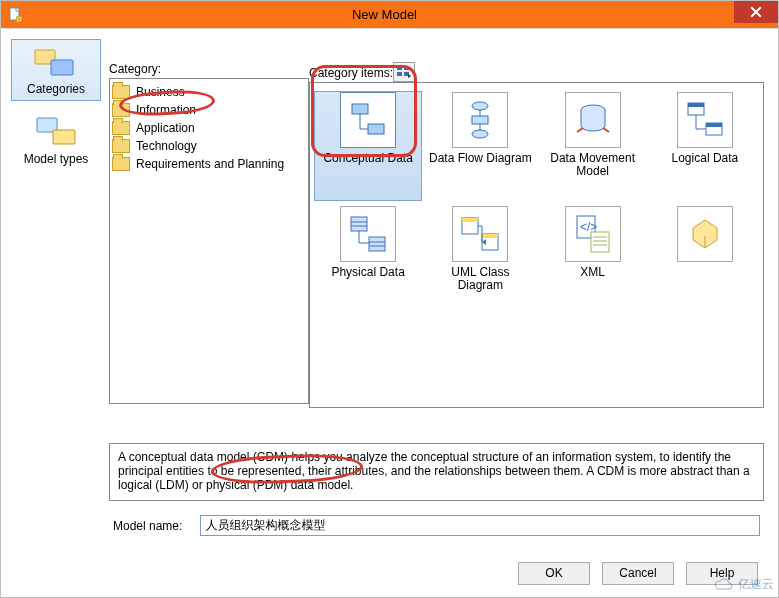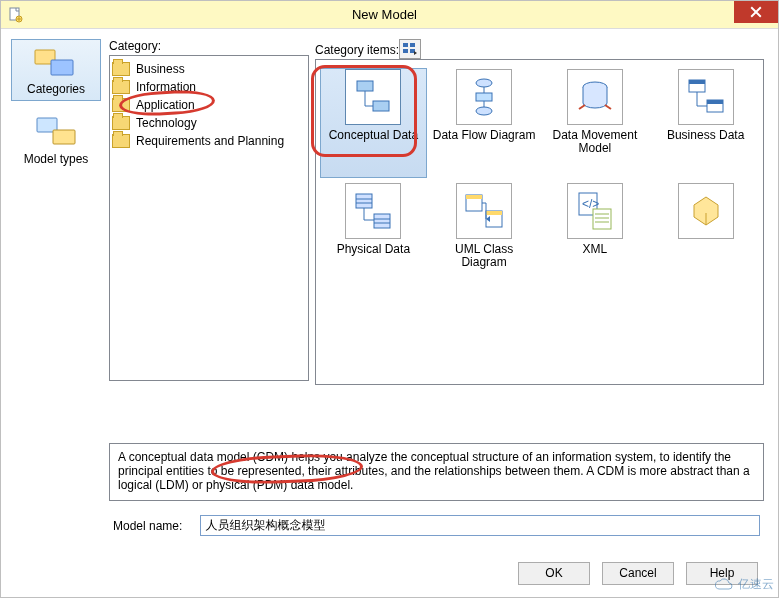--- a/index.html
+++ b/index.html
@@ -1,28 +1,28 @@
 <!DOCTYPE html>
 <html><head>
 <meta charset="utf-8">
 <style>
   * { box-sizing: border-box; font-family: "Segoe UI", Tahoma, sans-serif; font-size: 12px; }
   html, body { margin:0; padding:0; background:#fff; }
   .window { width:779px; height:598px; border:1px solid #bfbfbf; position:relative; background:#fff; }
-  .titlebar { height:28px; background:#fef9c3; display:flex; align-items:center; border-bottom:1px solid #dcdcdc; }
+  .titlebar { height:28px; background:#f97316; display:flex; align-items:center; border-bottom:1px solid #dcdcdc; }
   .title-icon { width:20px; height:20px; margin:0 6px 0 4px; display:flex; align-items:center; justify-content:center; }
   .title-text { flex:1; text-align:center; font-size:13px; padding-right:40px; }
   .close-btn { width:44px; height:22px; background:#c0392b; color:#fff; position:absolute; right:0; top:0; display:flex; align-items:center; justify-content:center; font-size:14px; cursor:pointer; }
   .body { position:absolute; inset:28px 0 0 0; padding:10px 14px 10px 10px; display:grid; grid-template-columns:90px 1fr; grid-template-rows:1fr auto auto auto; gap:6px 8px; }
   .outlookbar { grid-row:1/5; display:flex; flex-direction:column; gap:8px; }
   .ob-item { border:1px solid transparent; padding:4px; text-align:center; cursor:pointer; border-radius:0; }
   .ob-item.sel { background:linear-gradient(#eaf3fb,#d7e8f7); border:1px solid #7da7ce; }
   .ob-icon { width:46px; height:36px; margin:0 auto 2px; position:relative; }
   .ob-label { font-size:12px; }
-  .top-row { display:grid; grid-template-columns:200px 1fr; gap:6px; height:100%; min-height:0; }
+  .top-row { display:grid; grid-template-columns:200px 1fr; height:100%; min-height:0;margin-top:23px; }
   .col-label { font-size:12px; margin-bottom:2px; }
   .listbox { border:1px solid #828790; padding:4px 0; height:326px; background:#fff; }
   .list-item { display:flex; align-items:center; gap:6px; padding:2px 2px; cursor:pointer; }
   .list-item .fi { width:18px; height:14px; background:#f7d774; border:1px solid #caa22a; position:relative; }
   .list-item .fi:before { content:""; position:absolute; top:-4px; left:0; width:8px; height:4px; background:#f7d774; border:1px solid #caa22a; border-bottom:none; }
   .list-item.sel {  }
   .items-head { display:flex; align-items:flex-end; justify-content:flex-start; }
   .view-toggle { width:22px; height:20px; border:1px solid #9a9a9a; display:flex; align-items:center; justify-content:center; background:#f3f3f3; cursor:pointer; }
   .items-grid { border:1px solid #828790; padding:8px 4px; height:326px; display:grid; grid-template-columns:repeat(4,1fr); grid-auto-rows:110px; gap:4px; align-content:start; }
   .gitem { text-align:center; cursor:pointer; padding:0; border:1px solid transparent; }
@@ -160,21 +160,21 @@
           <div class="gitem">
             <div class="gicon">
                 <svg width="44" height="44">
                   <rect x="5" y="5" width="16" height="12" fill="#fff" stroke="#3a72b5"></rect>
                   <rect x="5" y="5" width="16" height="4" fill="#3a72b5"></rect>
                   <rect x="23" y="25" width="16" height="12" fill="#fff" stroke="#3a72b5"></rect>
                   <rect x="23" y="25" width="16" height="4" fill="#3a72b5"></rect>
                   <path d="M13 17v14h10" fill="none" stroke="#3a72b5"></path>
                 </svg>
               </div>
-            <div class="glabel">Business Data</div>
+            <div class="glabel">Logical Data</div>
           </div>
           <div class="gitem">
             <div class="gicon">
                 <svg width="44" height="44">
                   <rect x="5" y="5" width="16" height="14" fill="#cfe0ff" stroke="#3a72b5"></rect>
                   <rect x="23" y="25" width="16" height="14" fill="#cfe0ff" stroke="#3a72b5"></rect>
                   <path d="M5 10h16M5 14h16M23 30h16M23 34h16" stroke="#3a72b5"></path>
                   <path d="M13 19v12h10" fill="none" stroke="#3a72b5"></path>
                 </svg>
               </div>

